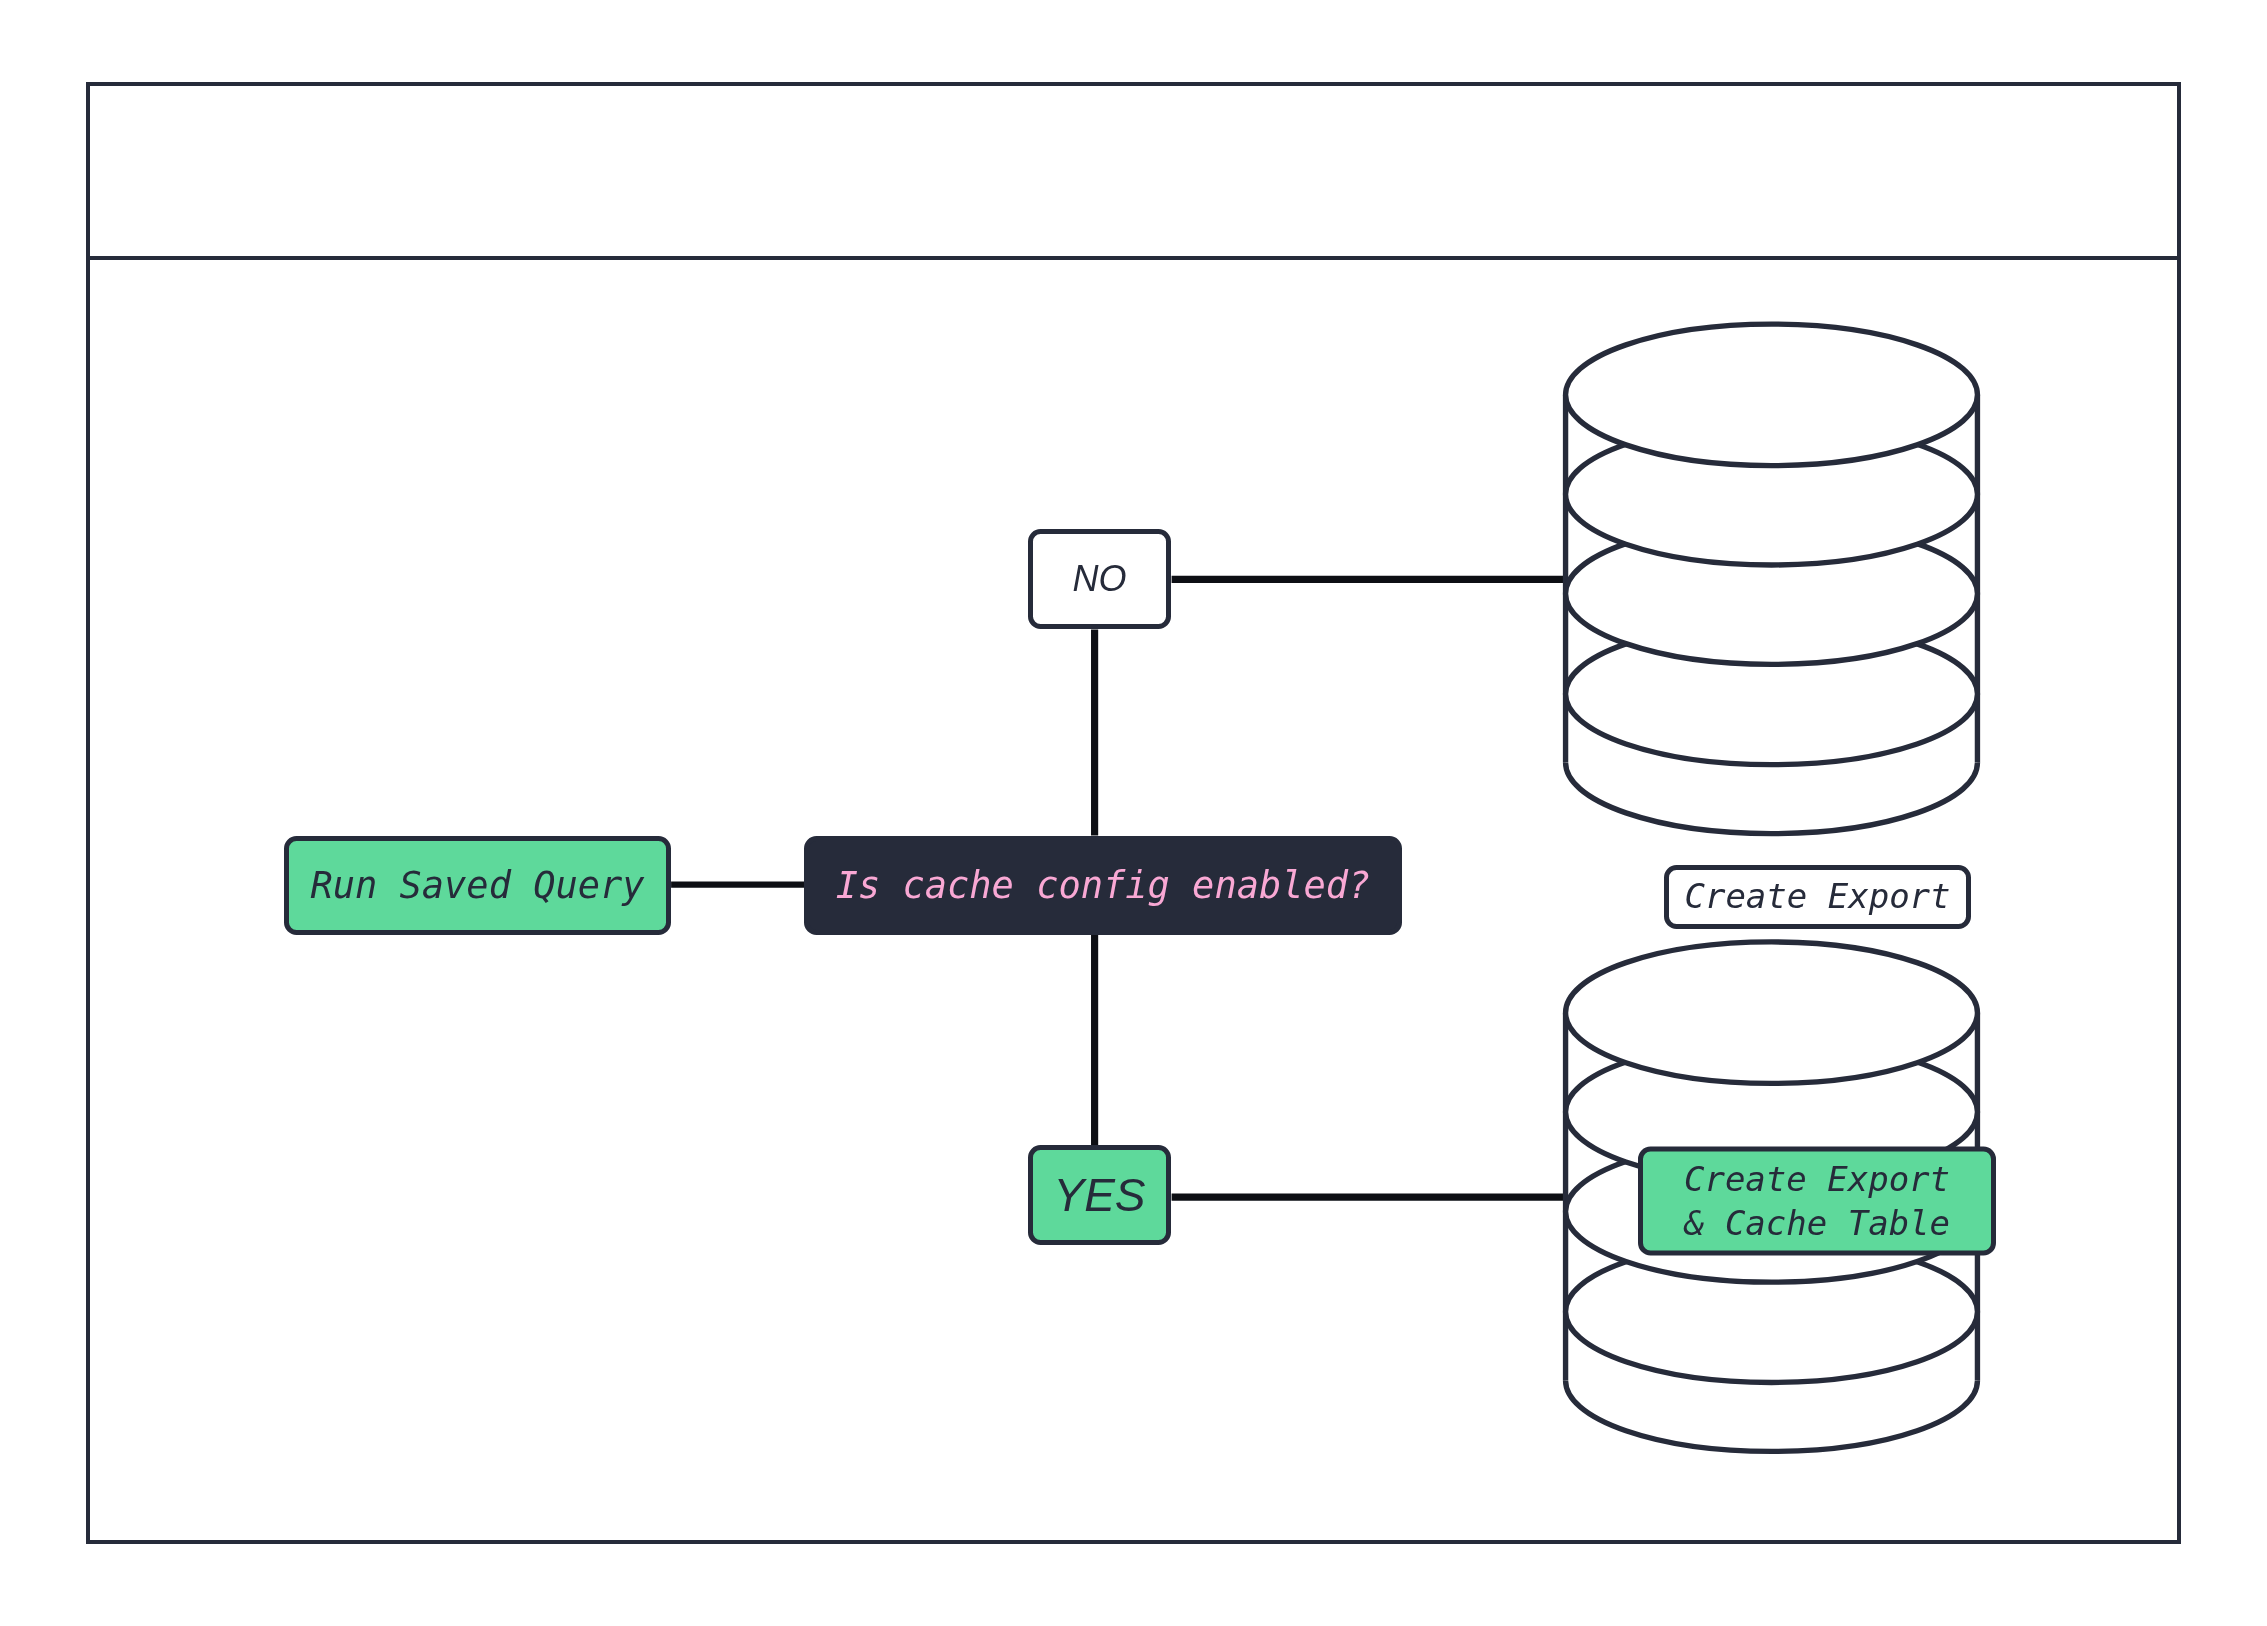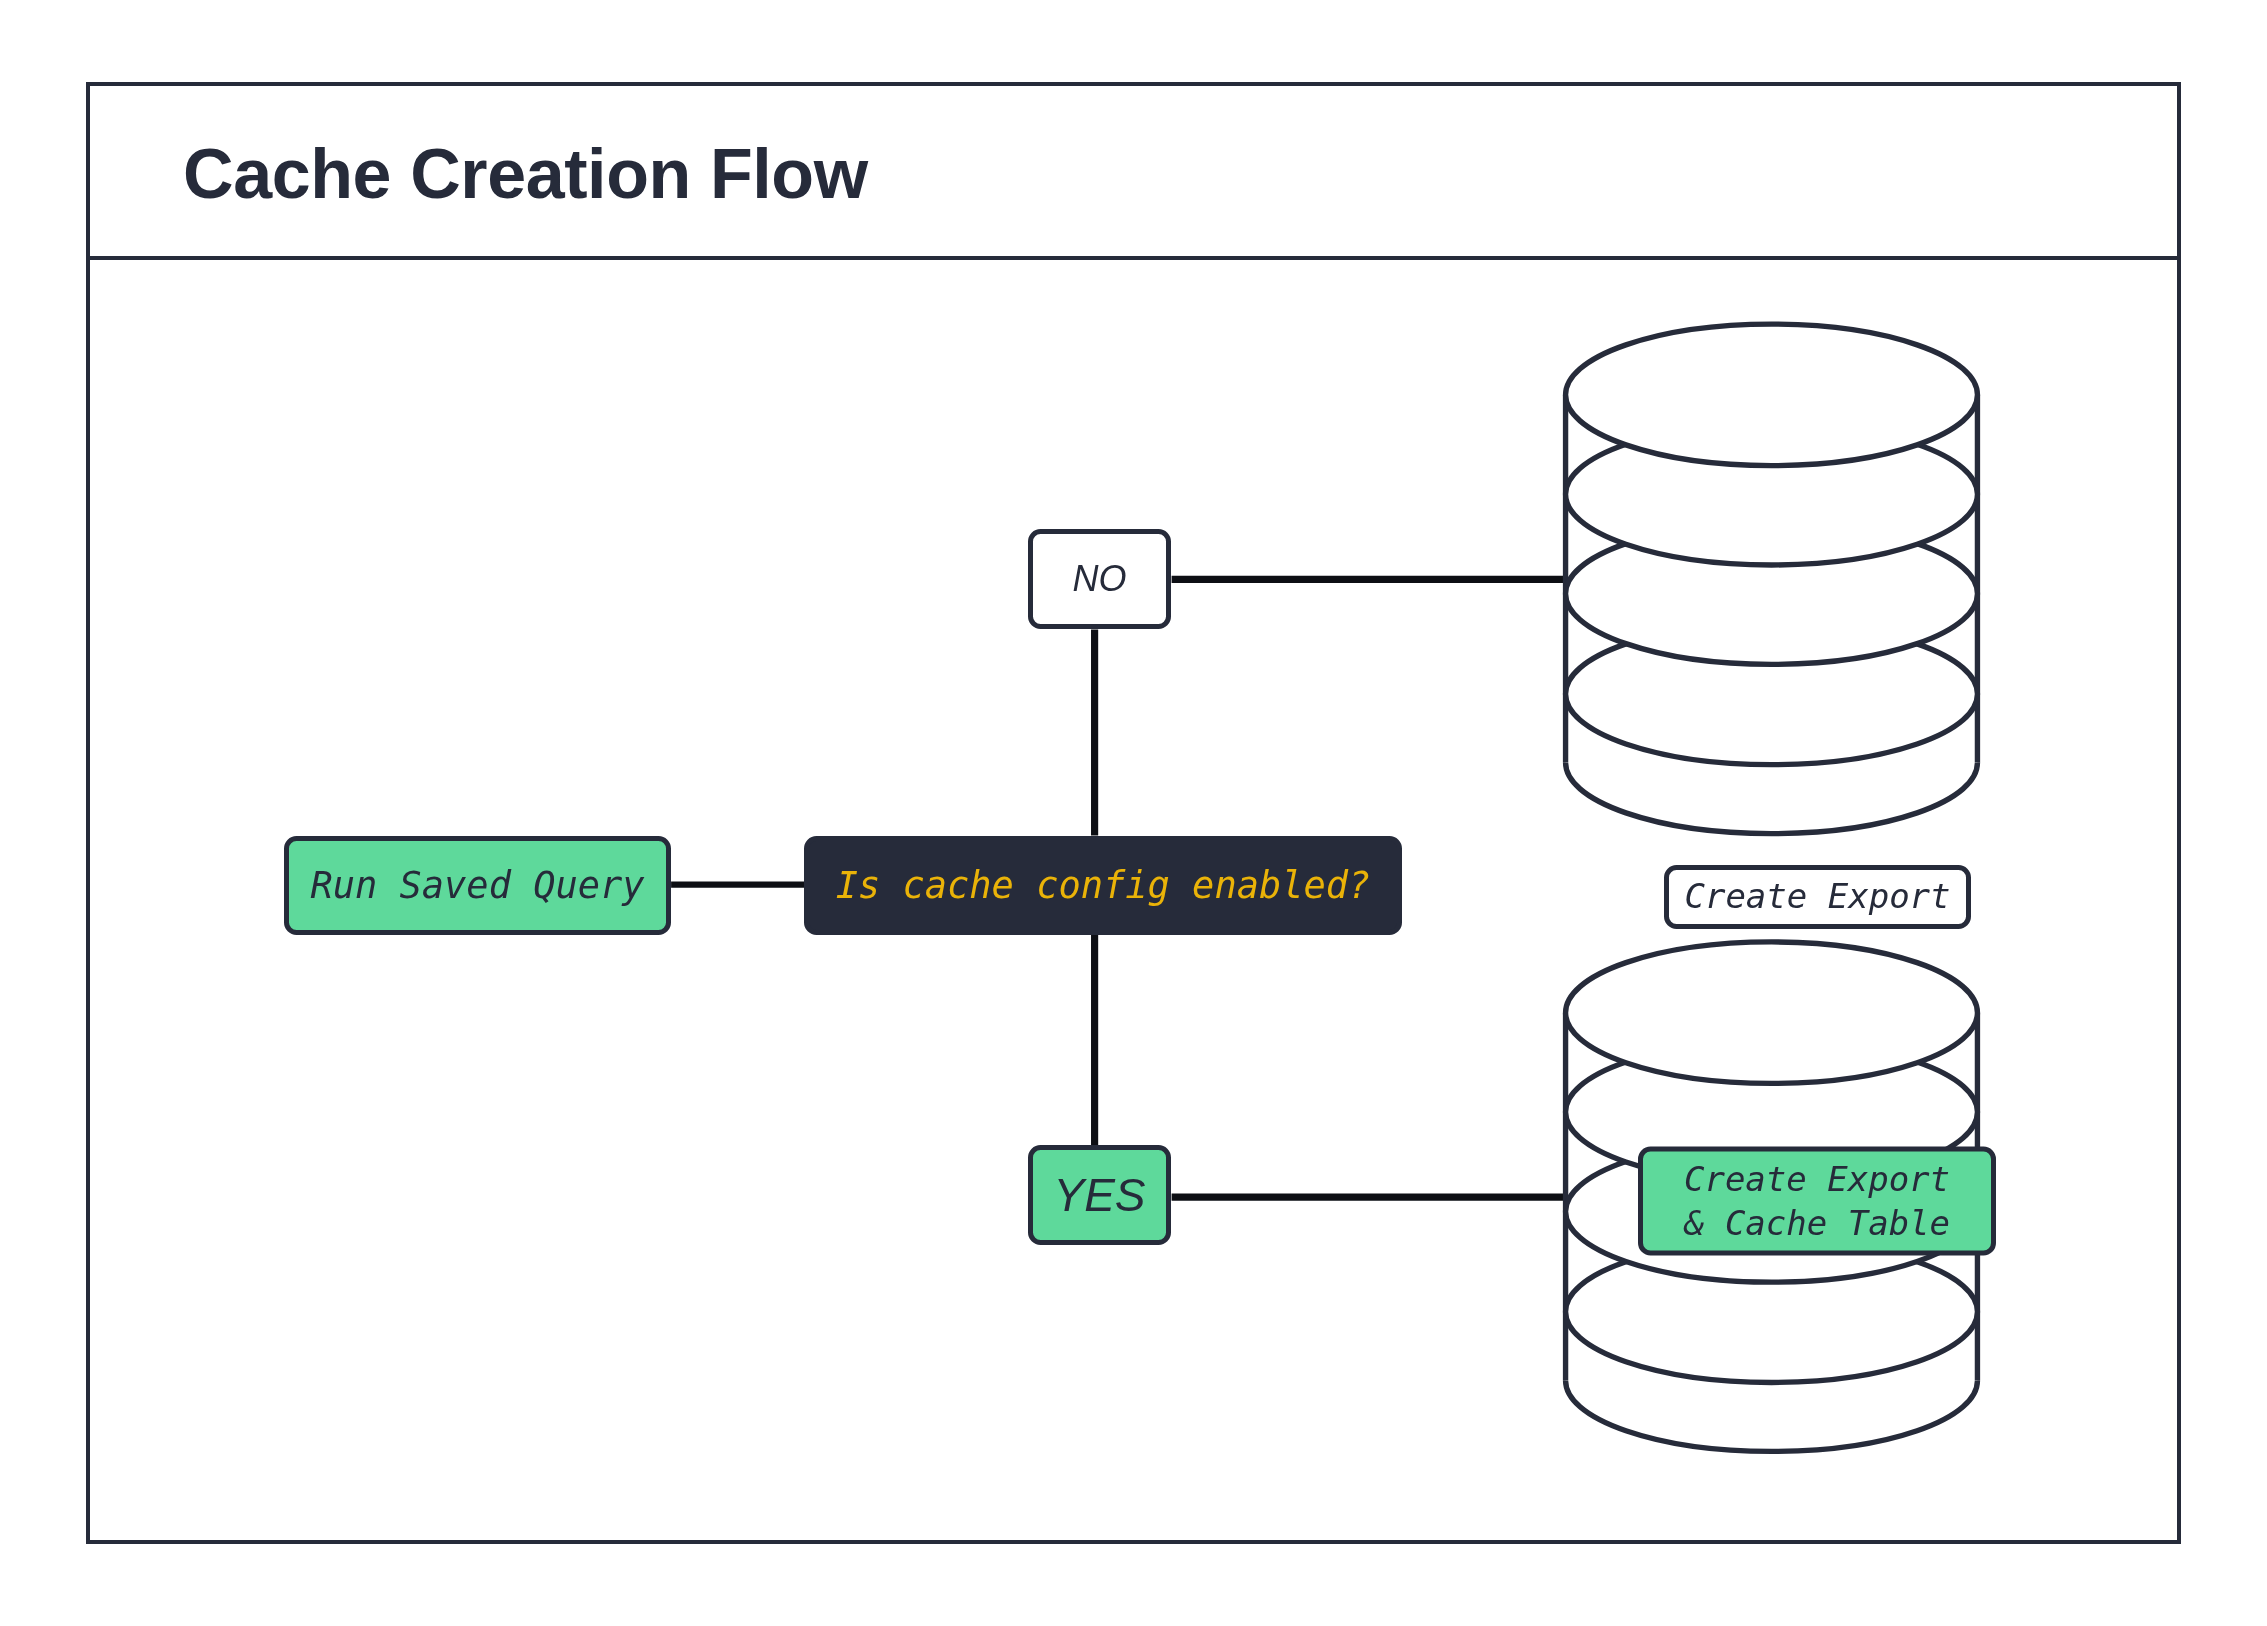--- a/index.html
+++ b/index.html
@@ -72,21 +72,21 @@
     display: flex;
     align-items: center;
     justify-content: center;
     text-align: center;
     font-family: "DejaVu Sans Mono", "Liberation Mono", monospace;
     white-space: pre-line;
     line-height: 1.28;
     font-style: italic;
   }
   .node.green  { background: #5ed99b; color: #262b3a; }
-  .node.dark   { background: #262b3a; color: #eab308; }
+  .node.dark   { background: #262b3a; color: #f9a8d4; }
   .node.white  { background: #ffffff; color: #262b3a; }
 
   
   #node-run-saved-query {
     left: 284px;  top: 836px;
     width: 387px; height: 99px;
     font-size: 37px;
   }
   #node-decision {
     left: 804px;  top: 836px;
@@ -120,21 +120,20 @@
     font-size: 34px;
   }
 </style>
 </head>
 <body>
 
 <div id="canvas">
 
   <div class="frame">
     <div class="frame-header"></div>
-    <div class="frame-title">Cache Creation Flow</div>
   </div>
 
   <svg id="diagram-svg" viewBox="0 0 2532 1816" xmlns="http://www.w3.org/2000/svg">
 
     <line x1="749" y1="988" x2="898" y2="988" stroke="#0d0f14" stroke-width="7" stroke-linecap="butt"></line>
 
     <line x1="1222" y1="933" x2="1222" y2="703" stroke="#0d0f14" stroke-width="8" stroke-linecap="butt"></line>
 
     <line x1="1222" y1="1043" x2="1222" y2="1279" stroke="#0d0f14" stroke-width="8" stroke-linecap="butt"></line>
 

